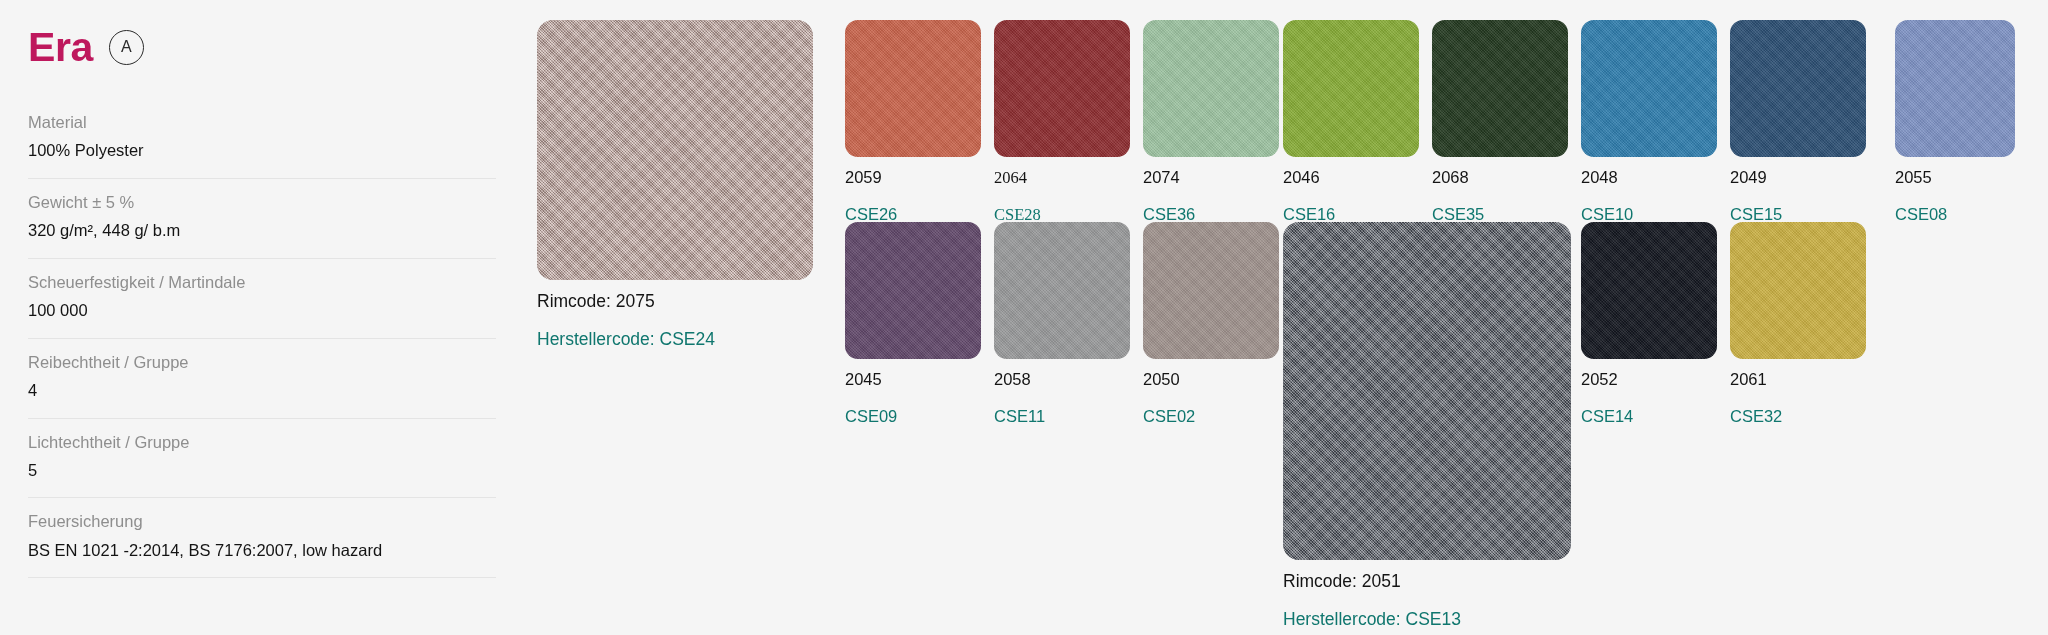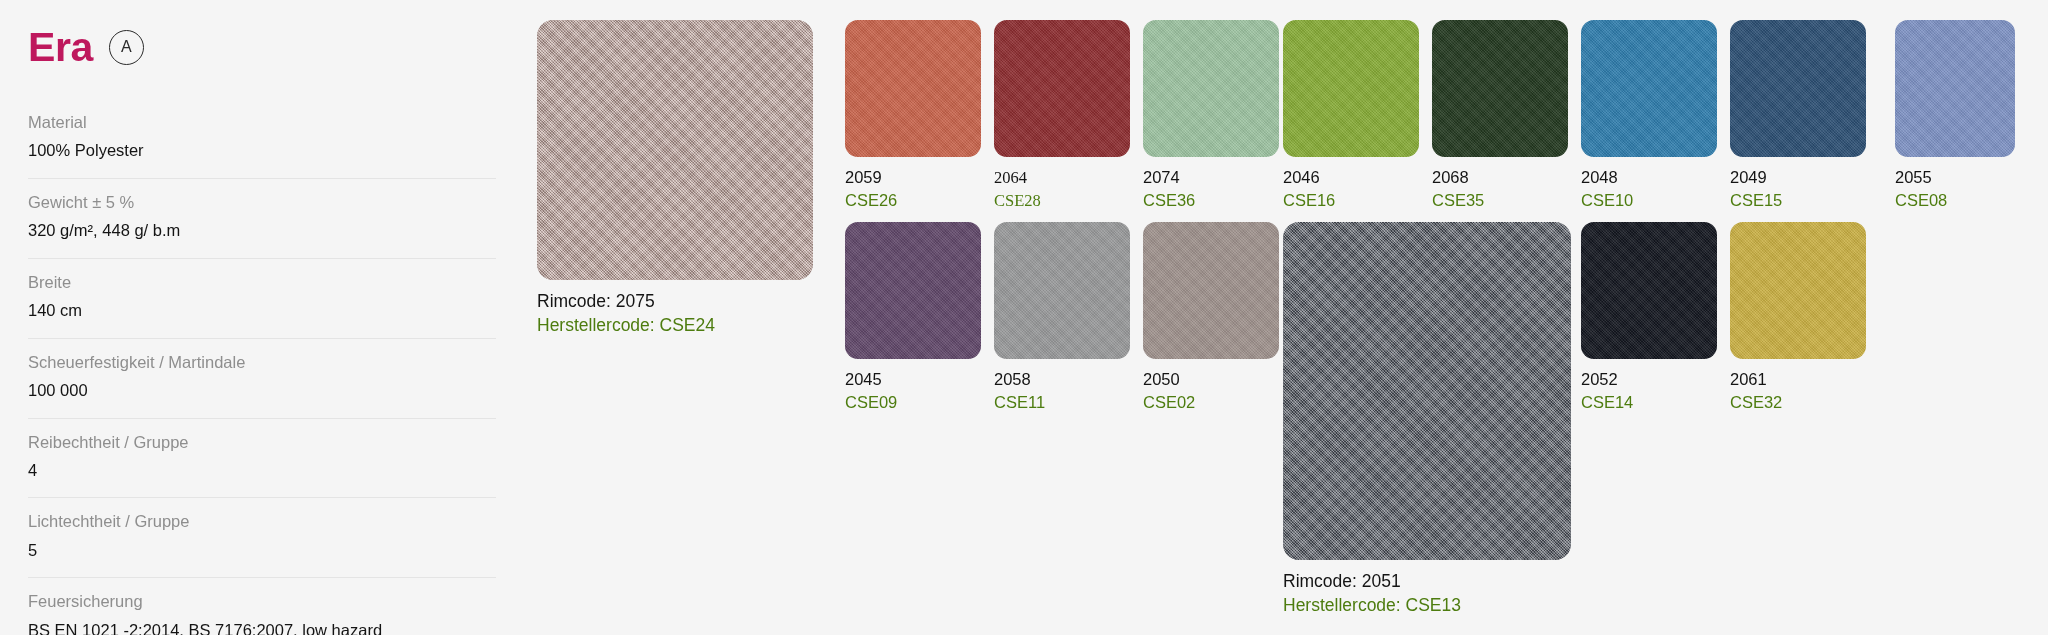--- a/index.html
+++ b/index.html
@@ -148,24 +148,24 @@
 
   .caption-primary {
     font-size: 16.5px;
     color: #141414;
     line-height: 1.28;
     white-space: nowrap;
   }
 
   .caption-secondary {
     font-size: 16.5px;
-    color: #4d7c0f;
+    color: #0f766e;
     line-height: 1.28;
     white-space: nowrap;
-    margin-top: 2px;
+    margin-top: 16px;
   }
 
   .caption-primary.big { font-size: 17.5px; }
   .caption-secondary.big { font-size: 17.5px; }
 </style>
 </head>
 <body>
 
 <div class="page">
 
@@ -181,24 +181,20 @@
       <div class="spec-row">
         <div class="spec-label">Material</div>
         <div class="spec-value">100% Polyester</div>
       </div>
 
       <div class="spec-row">
         <div class="spec-label">Gewicht ± 5 %</div>
         <div class="spec-value">320 g/m², 448 g/ b.m</div>
       </div>
 
-      <div class="spec-row">
-        <div class="spec-label">Breite</div>
-        <div class="spec-value">140 cm</div>
-      </div>
 
       <div class="spec-row">
         <div class="spec-label">Scheuerfestigkeit / Martindale</div>
         <div class="spec-value">100 000</div>
       </div>
 
       <div class="spec-row">
         <div class="spec-label">Reibechtheit / Gruppe</div>
         <div class="spec-value">4</div>
       </div>

